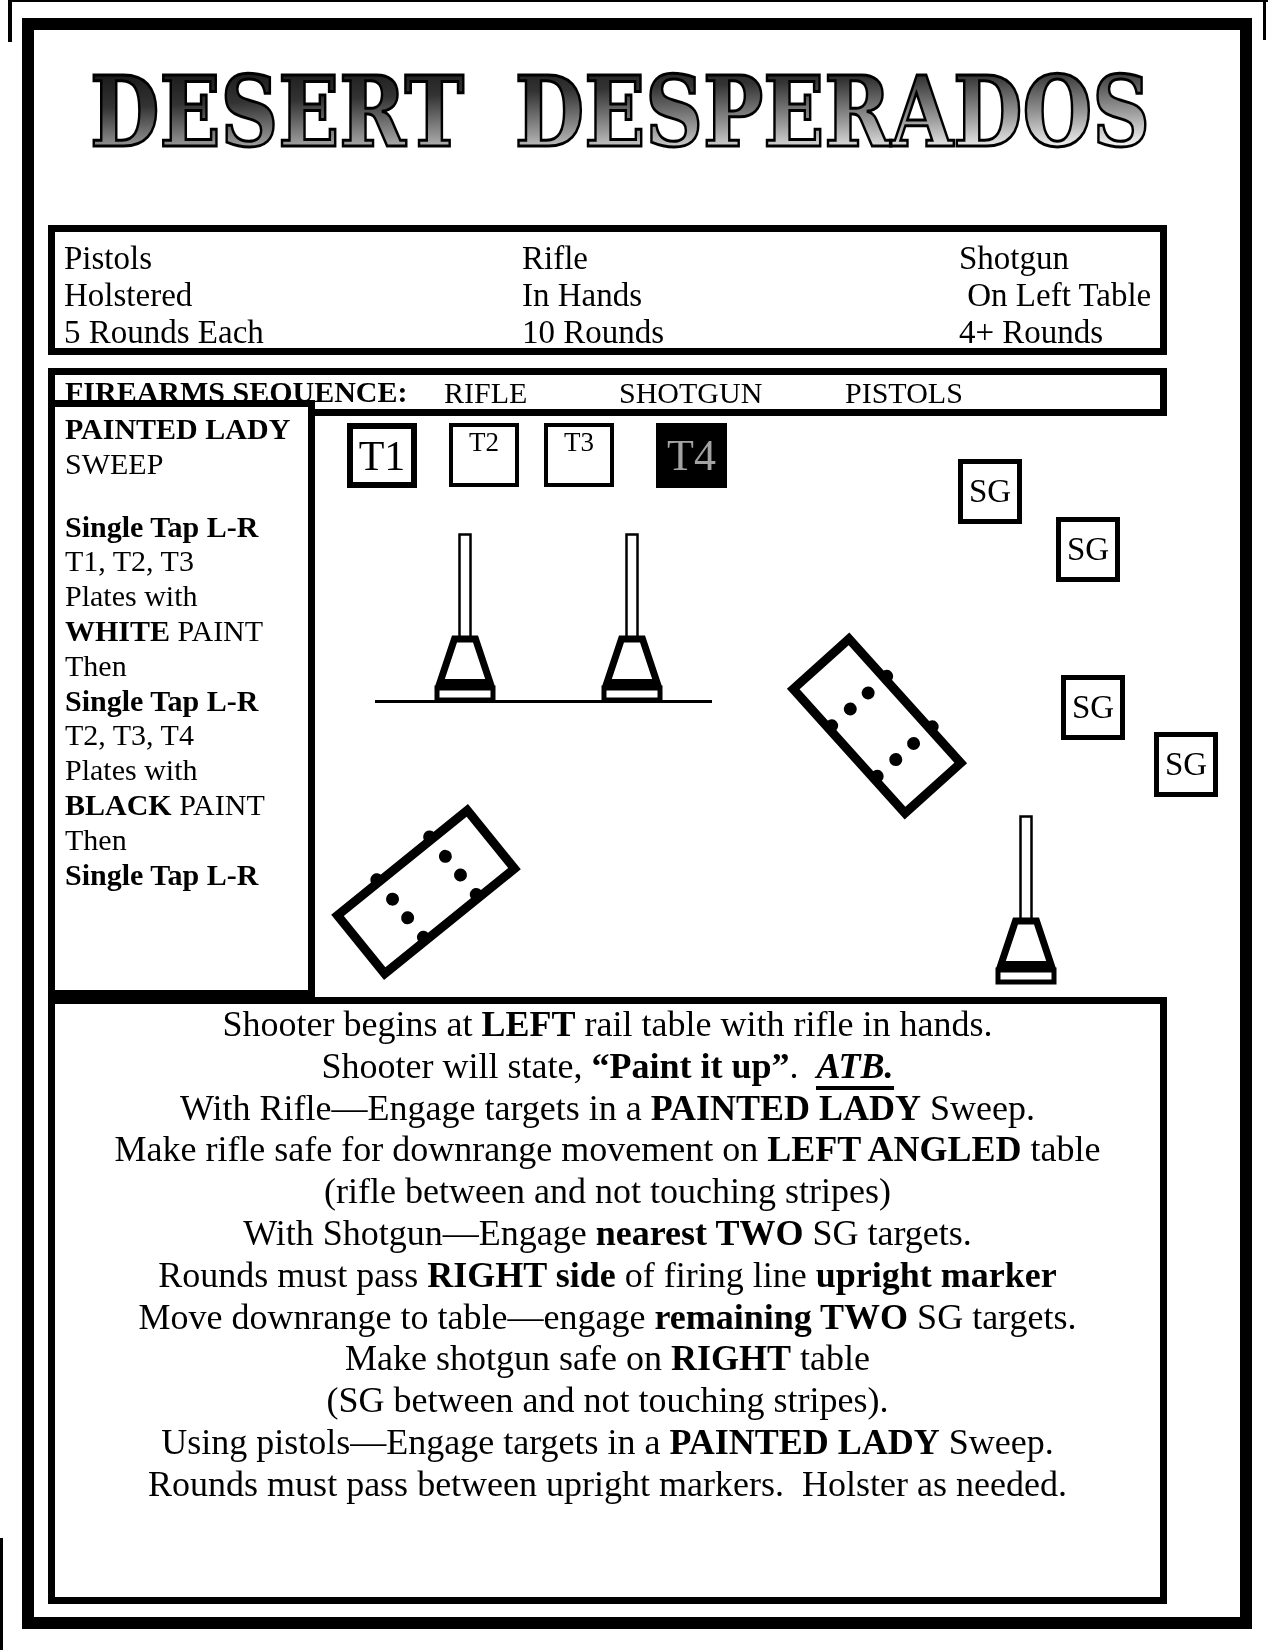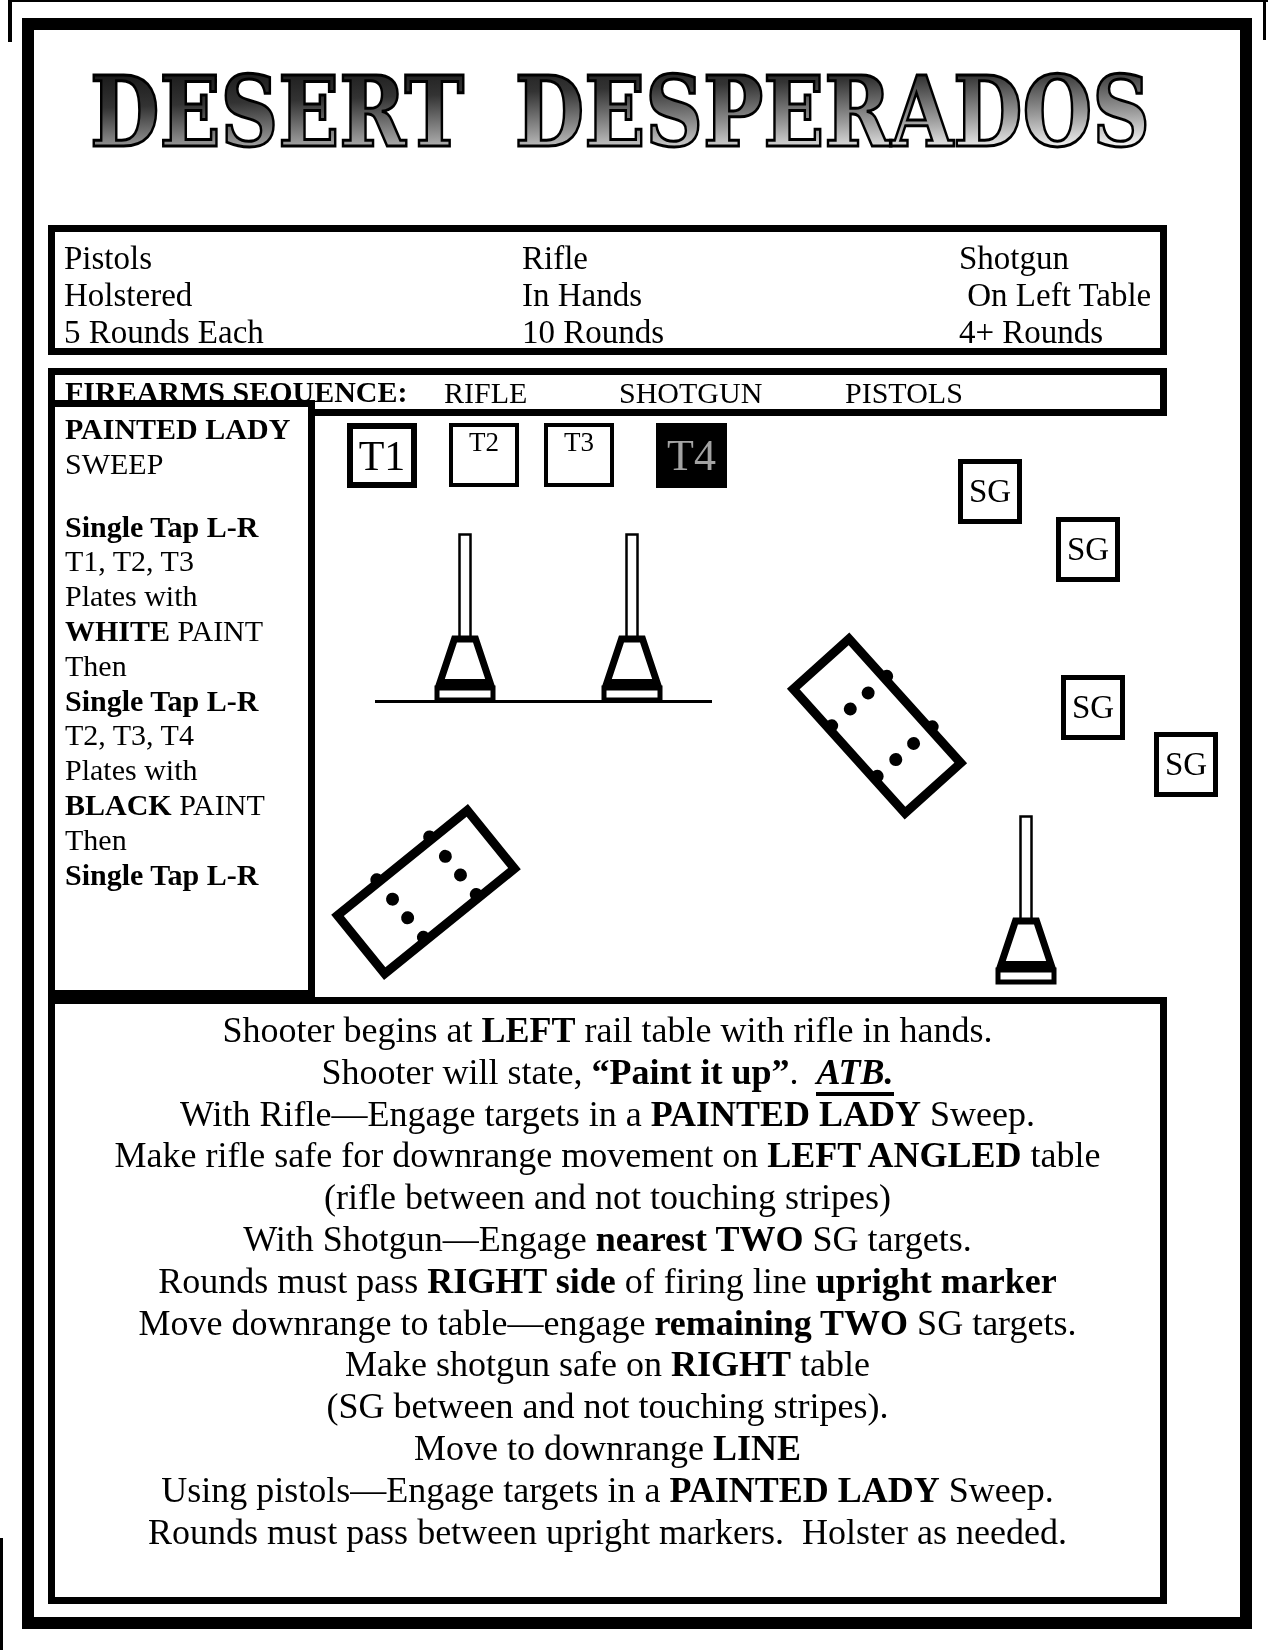--- a/index.html
+++ b/index.html
@@ -32,21 +32,21 @@
   .plate-top{height:31px;display:flex;align-items:center;justify-content:center;font-size:27px;background:#fff;}
   .plate-bottom{flex:1;background:#000;}
   .plate-t4{left:656px;top:423px;width:71px;height:65px;border:4px solid #000;background:#000;color:#a3a3a3;font-size:44px;}
   .sg{position:absolute;width:64px;height:65px;border:5px solid #000;box-sizing:border-box;background:#fff;
       display:flex;align-items:center;justify-content:center;font-size:33px;}
   .firing-line{position:absolute;left:375px;top:700px;width:337px;height:3px;background:#000;}
   .marker{position:absolute;width:64px;height:170px;}
   .table-angled{position:absolute;width:176px;height:84px;border:9px solid #000;box-sizing:border-box;background:#fff;}
   .dot{position:absolute;width:13px;height:13px;margin:-6.5px 0 0 -6.5px;border-radius:50%;background:#000;display:block;}
   
-  .instr-box{left:48px;top:997px;width:1119px;height:607px;padding-top:6px;}
+  .instr-box{left:48px;top:997px;width:1119px;height:607px;}
   .instr-line{text-align:center;font-size:36px;line-height:41.8px;height:41.8px;white-space:pre;}
   .instr-line span.u{border-bottom:4px solid #000;}
 </style>
 </head>
 <body>
 
 <div class="page">
 
   <div class="scan-mark" style="left:8px;top:0;width:1260px;height:2px;"></div>
   <div class="scan-mark" style="left:8px;top:0;width:4px;height:42px;"></div>
@@ -187,18 +187,17 @@
     <div class="instr-line"><span>Shooter begins at </span><span style="font-weight: bold;">LEFT</span><span> rail table with rifle in hands.</span></div>
     <div class="instr-line"><span>Shooter will state, </span><span style="font-weight: bold;">“Paint it up”</span><span>.&nbsp; </span><span class="u" style="font-weight: bold; font-style: italic;">ATB.</span></div>
     <div class="instr-line"><span>With Rifle—Engage targets in a </span><span style="font-weight: bold;">PAINTED LADY</span><span> Sweep.</span></div>
     <div class="instr-line"><span>Make rifle safe for downrange movement on </span><span style="font-weight: bold;">LEFT ANGLED</span><span> table</span></div>
     <div class="instr-line"><span>(rifle between and not touching stripes)</span></div>
     <div class="instr-line"><span>With Shotgun—Engage </span><span style="font-weight: bold;">nearest TWO</span><span> SG targets.</span></div>
     <div class="instr-line"><span>Rounds must pass </span><span style="font-weight: bold;">RIGHT side</span><span> of firing line </span><span style="font-weight: bold;">upright marker</span></div>
     <div class="instr-line"><span>Move downrange to table—engage </span><span style="font-weight: bold;">remaining TWO</span><span> SG targets.</span></div>
     <div class="instr-line"><span>Make shotgun safe on </span><span style="font-weight: bold;">RIGHT</span><span> table</span></div>
     <div class="instr-line"><span>(SG between and not touching stripes).</span></div>
-    <div class="instr-line"><span>Move to downrange </span><span style="font-weight: bold;">LINE</span></div>
     <div class="instr-line"><span>Using pistols—Engage targets in a </span><span style="font-weight: bold;">PAINTED LADY</span><span> Sweep.</span></div>
     <div class="instr-line"><span>Rounds must pass between upright markers.&nbsp; Holster as needed.</span></div>
   </div>
 
 </div>
 
 </body></html>

